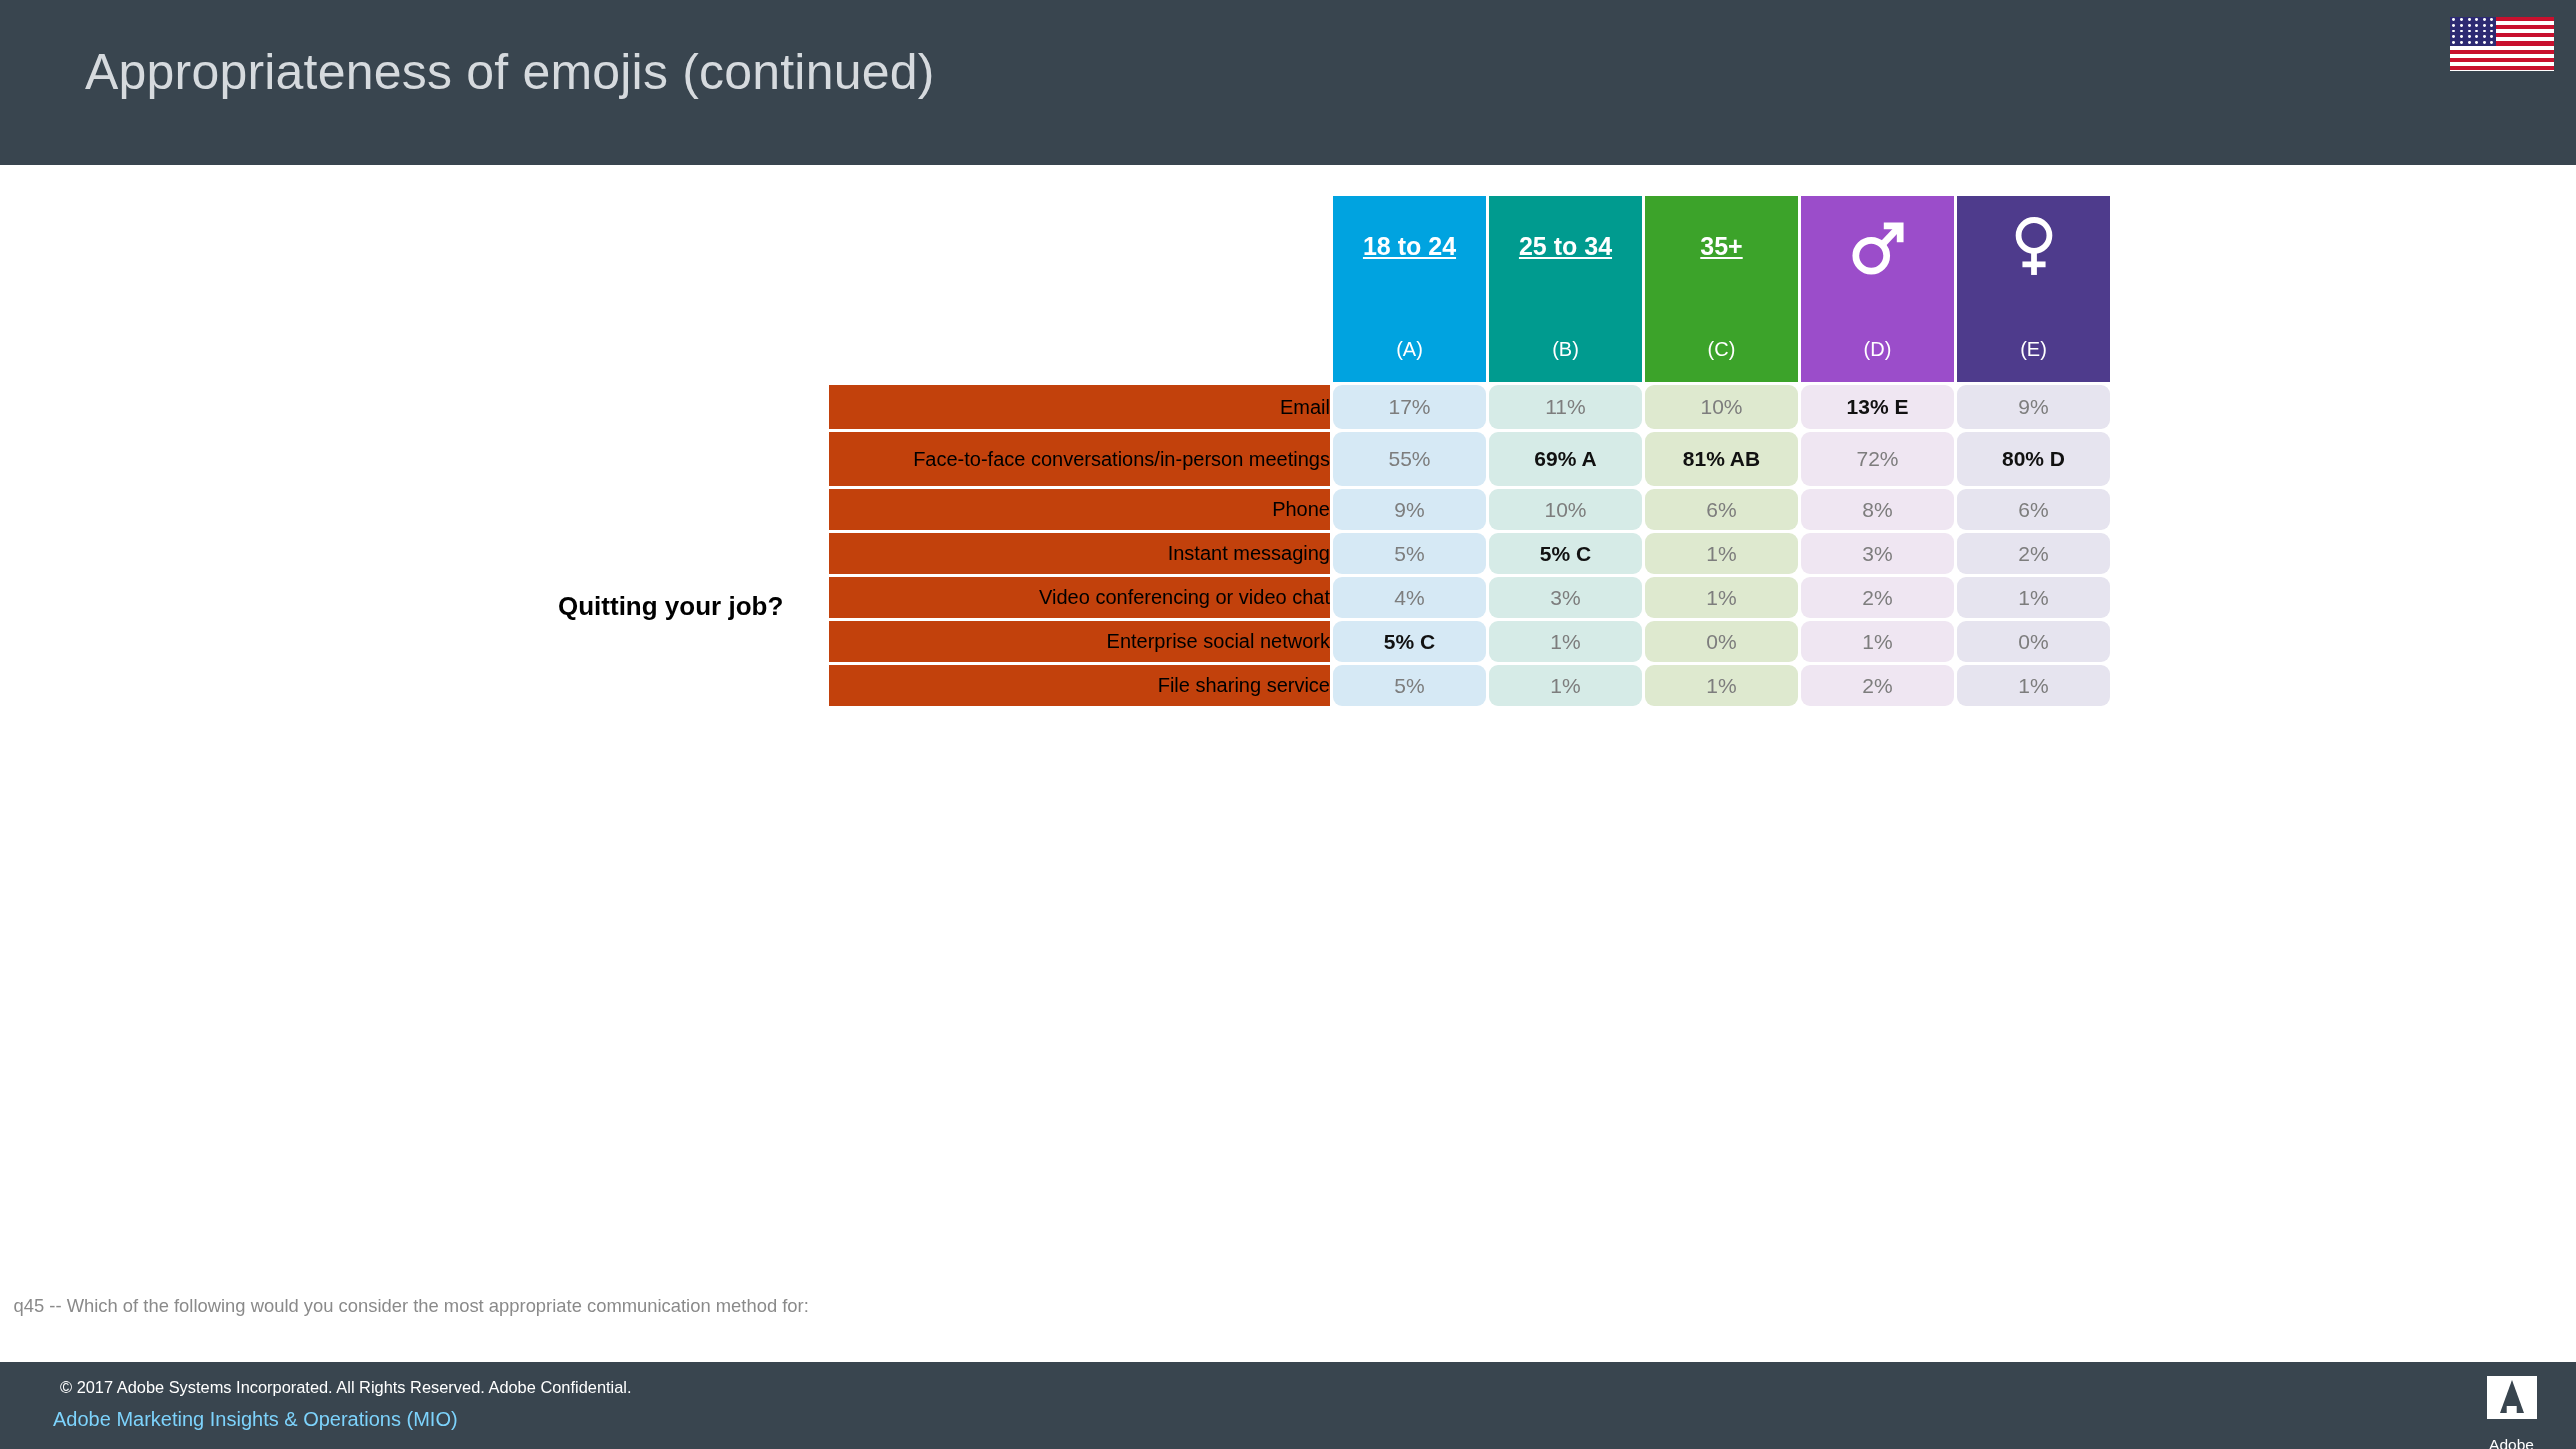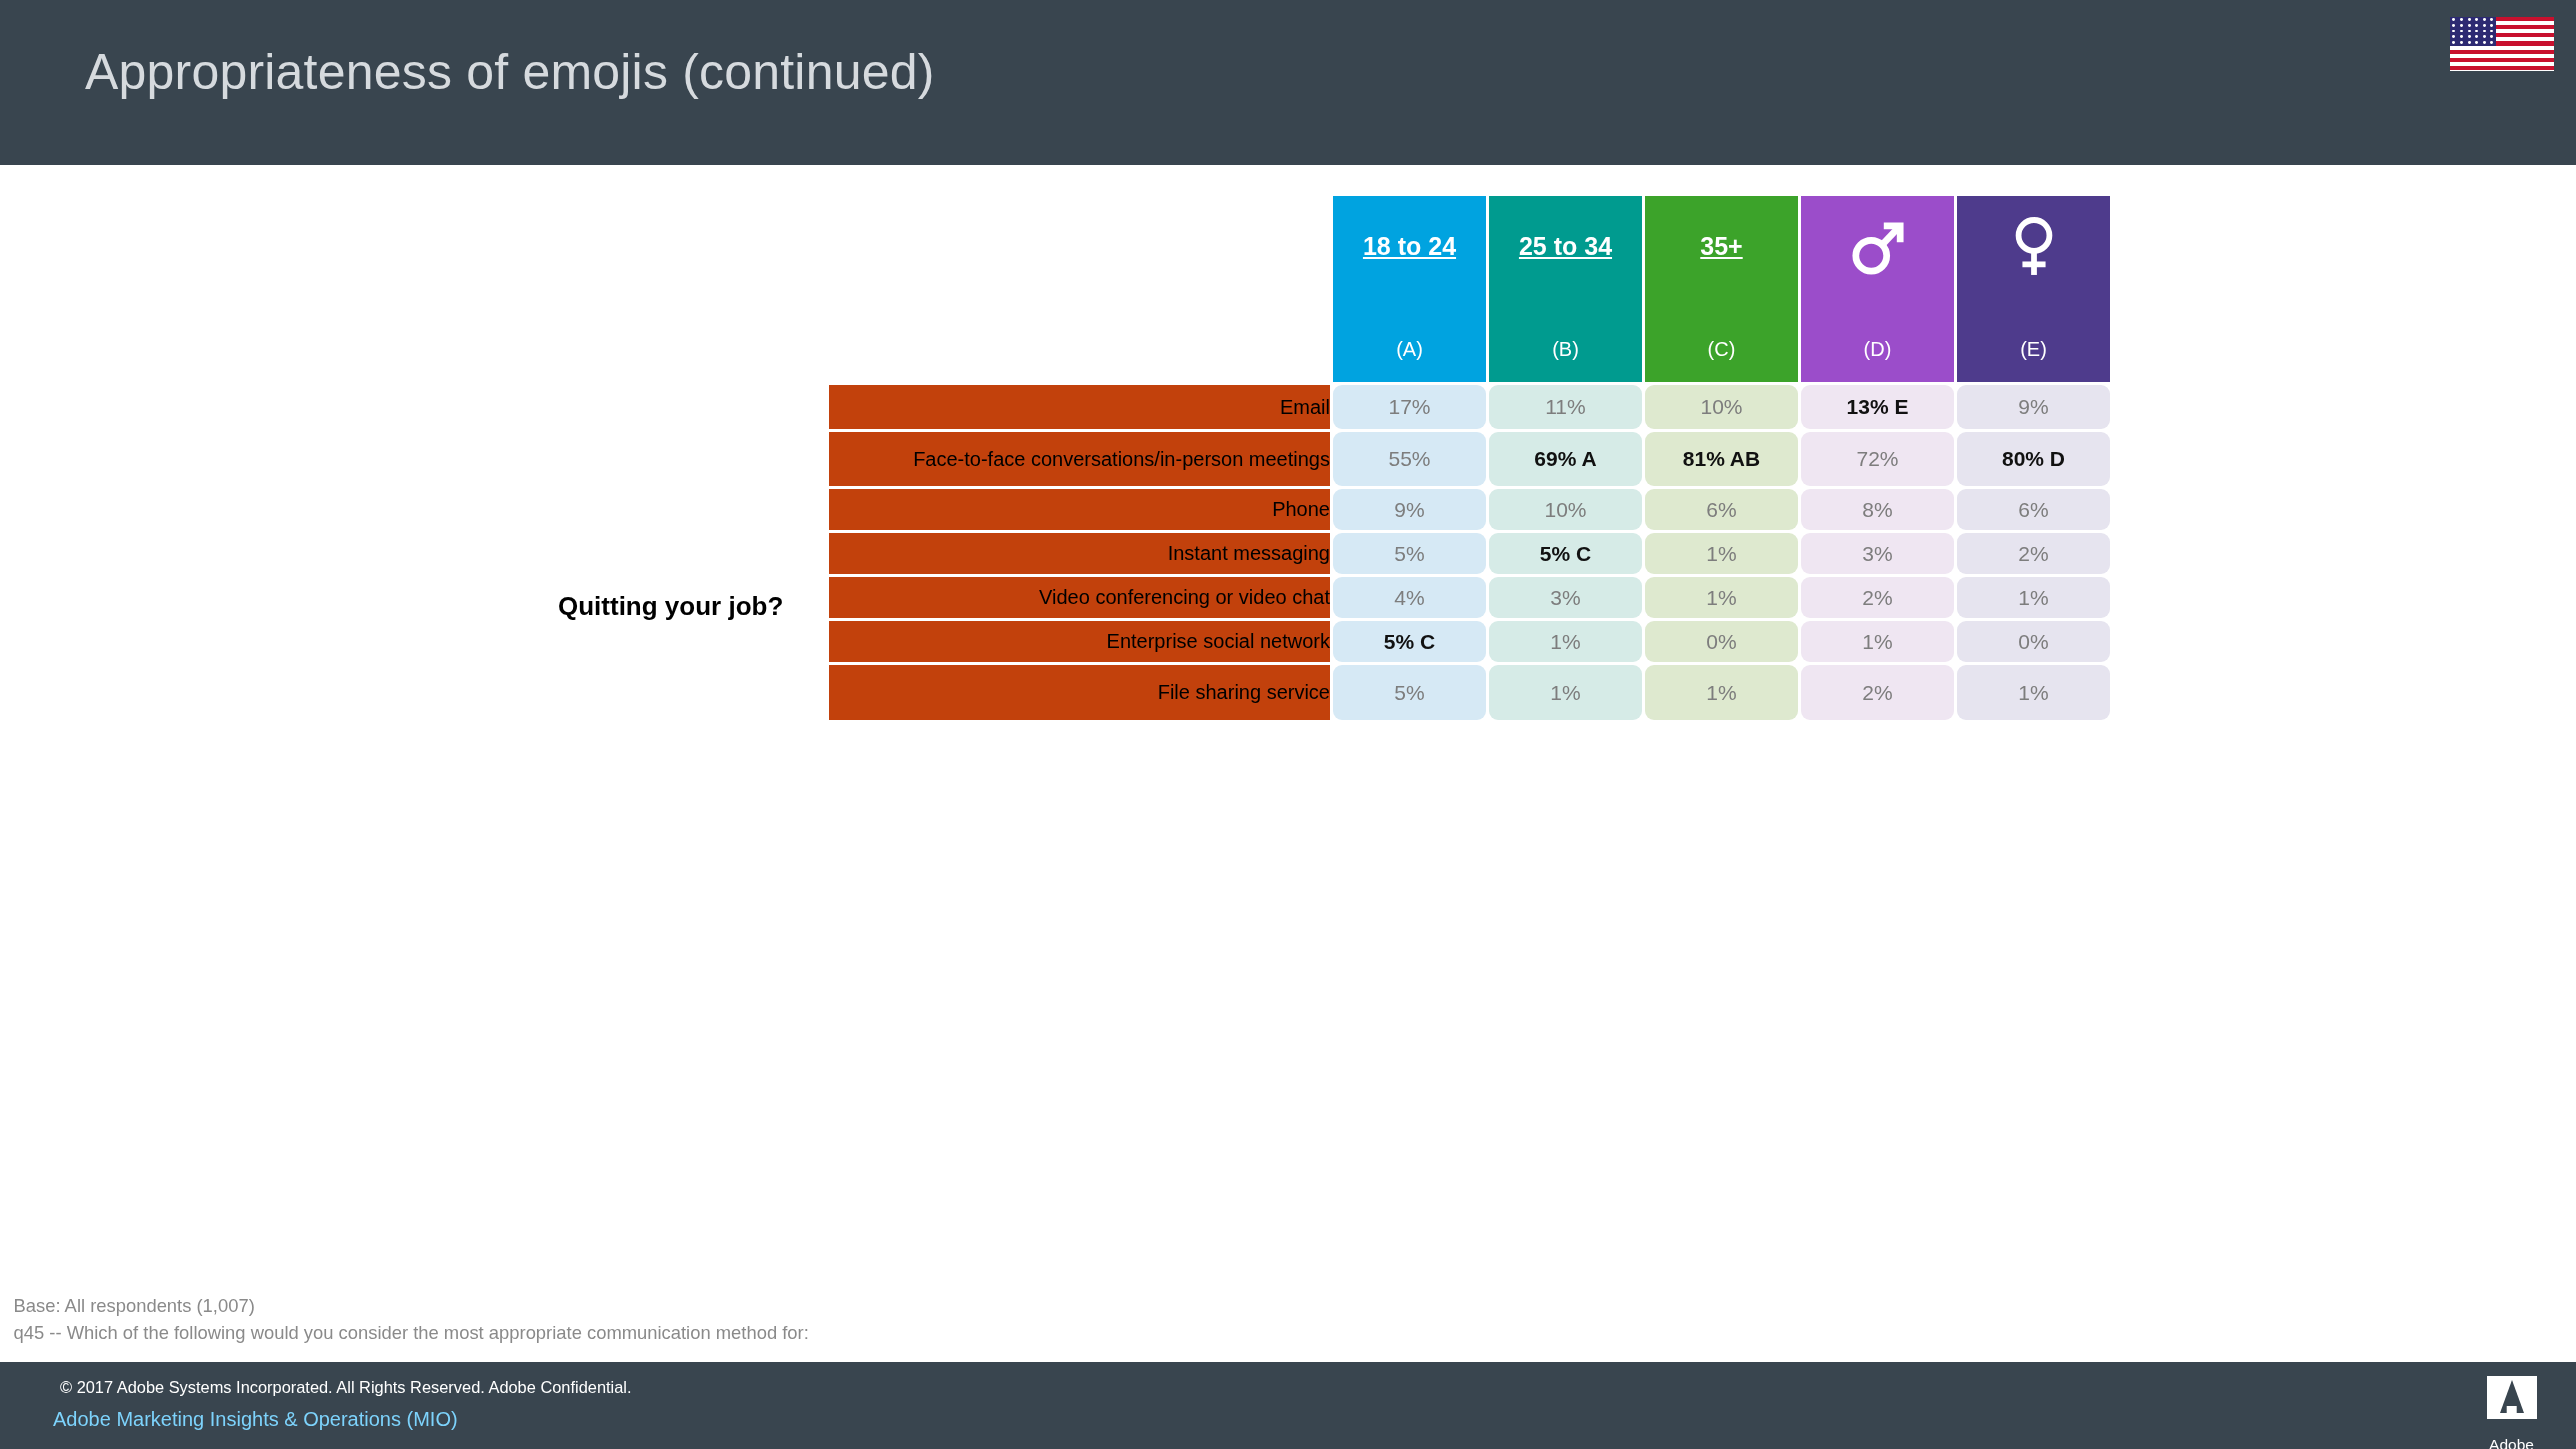--- a/index.html
+++ b/index.html
@@ -100,21 +100,21 @@
     border-radius: 9px;
   }
   td.datacell.bold { color: #111; font-weight: 700; }
 
   tr.r1 td { height: 44px; }
   tr.r2 td { height: 54px; }
   tr.r3 td { height: 41px; }
   tr.r4 td { height: 41px; }
   tr.r5 td { height: 41px; }
   tr.r6 td { height: 41px; }
-  tr.r7 td { height: 55px; }
+  tr.r7 td { height: 41px; }
 
   
   .notes {
     position: absolute; left: 13.5px; top: 1293px;
     font-size: 18.4px; color: #8a8a8a; line-height: 1.45;
   }
 
   
   .bottom-bar {
     position: absolute; left: 0; bottom: 0;
@@ -315,21 +315,20 @@
             <td class="datacell" style="background: rgb(214, 235, 231);">1%</td>
             <td class="datacell" style="background: rgb(222, 233, 207);">1%</td>
             <td class="datacell" style="background: rgb(239, 230, 242);">2%</td>
             <td class="datacell" style="background: rgb(230, 228, 239);">1%</td>
           </tr>
         </tbody>
     </table>
   </div>
 
   <div class="notes">
-    <div>Base: All respondents (1,007)</div>
     <div>q45 --  Which of the following would you consider the most appropriate communication method for:</div>
   </div>
 
   <div class="bottom-bar">
     <div class="bb-line1">© 2017 Adobe Systems Incorporated.  All Rights Reserved.  Adobe Confidential.</div>
     <div class="bb-line2">Adobe Marketing Insights &amp; Operations (MIO)</div>
     <div class="adobe-logo">
       <div class="adobe-mark"></div>
       <div class="adobe-word">Adobe</div>
     </div>

